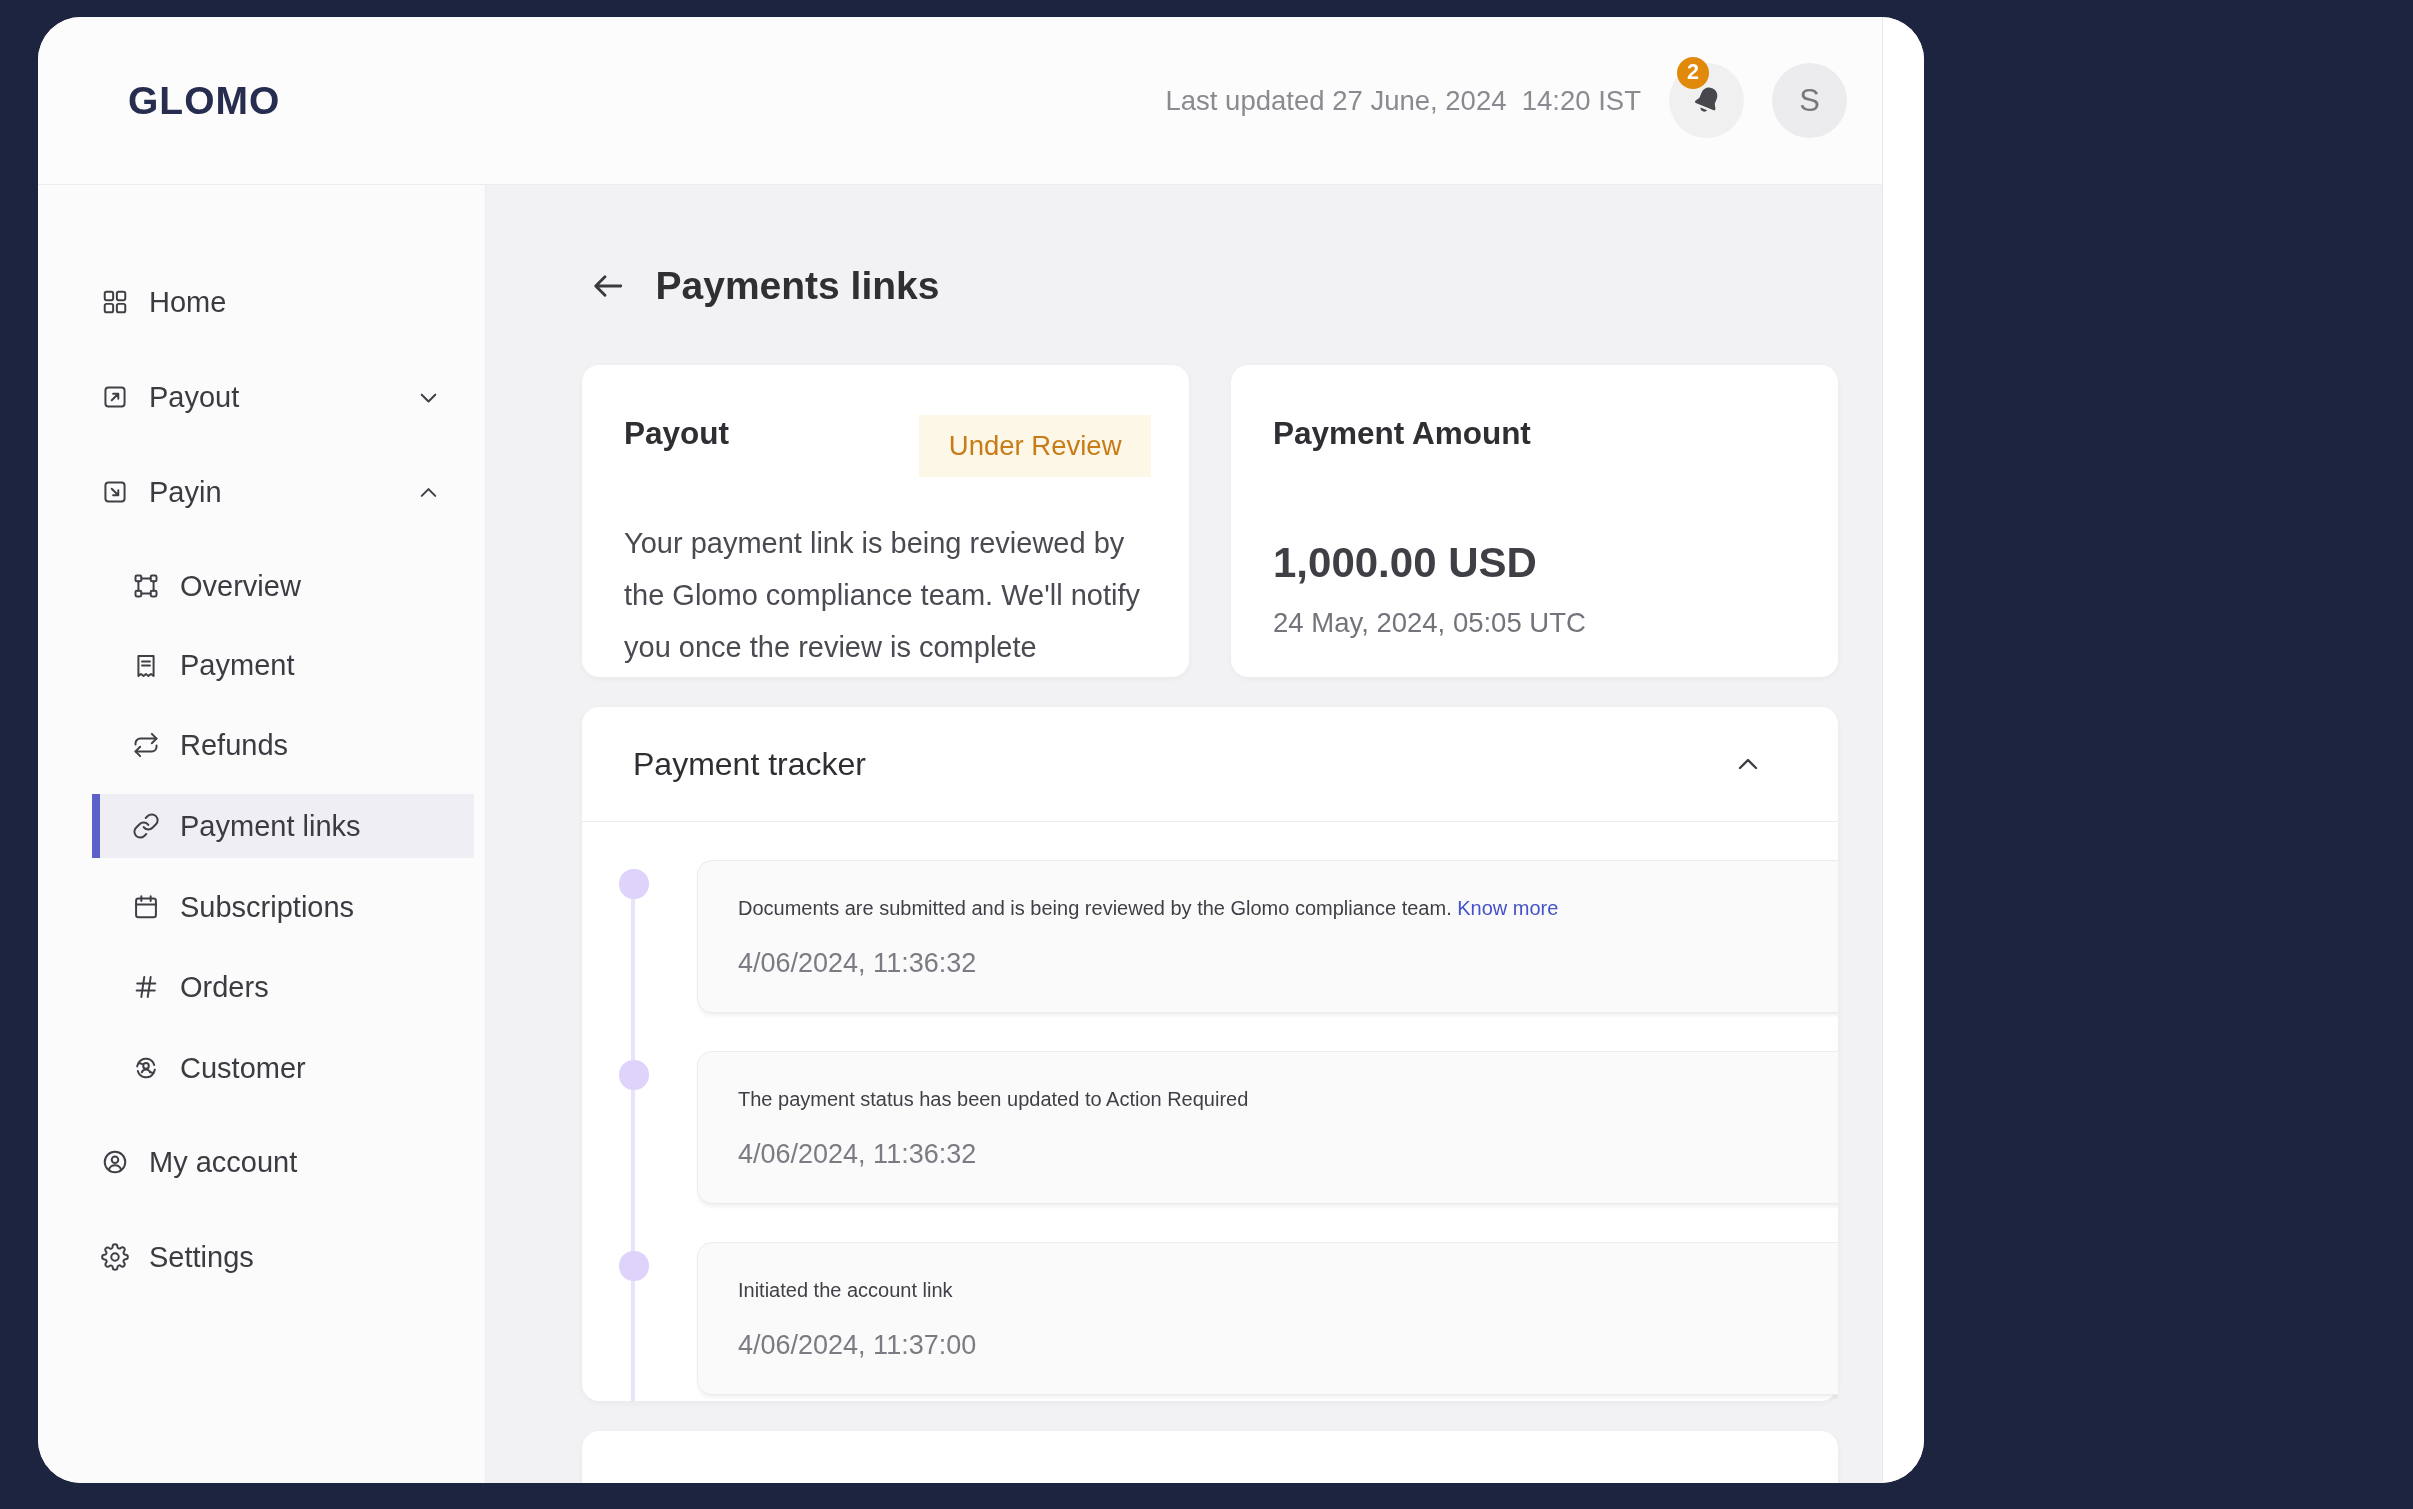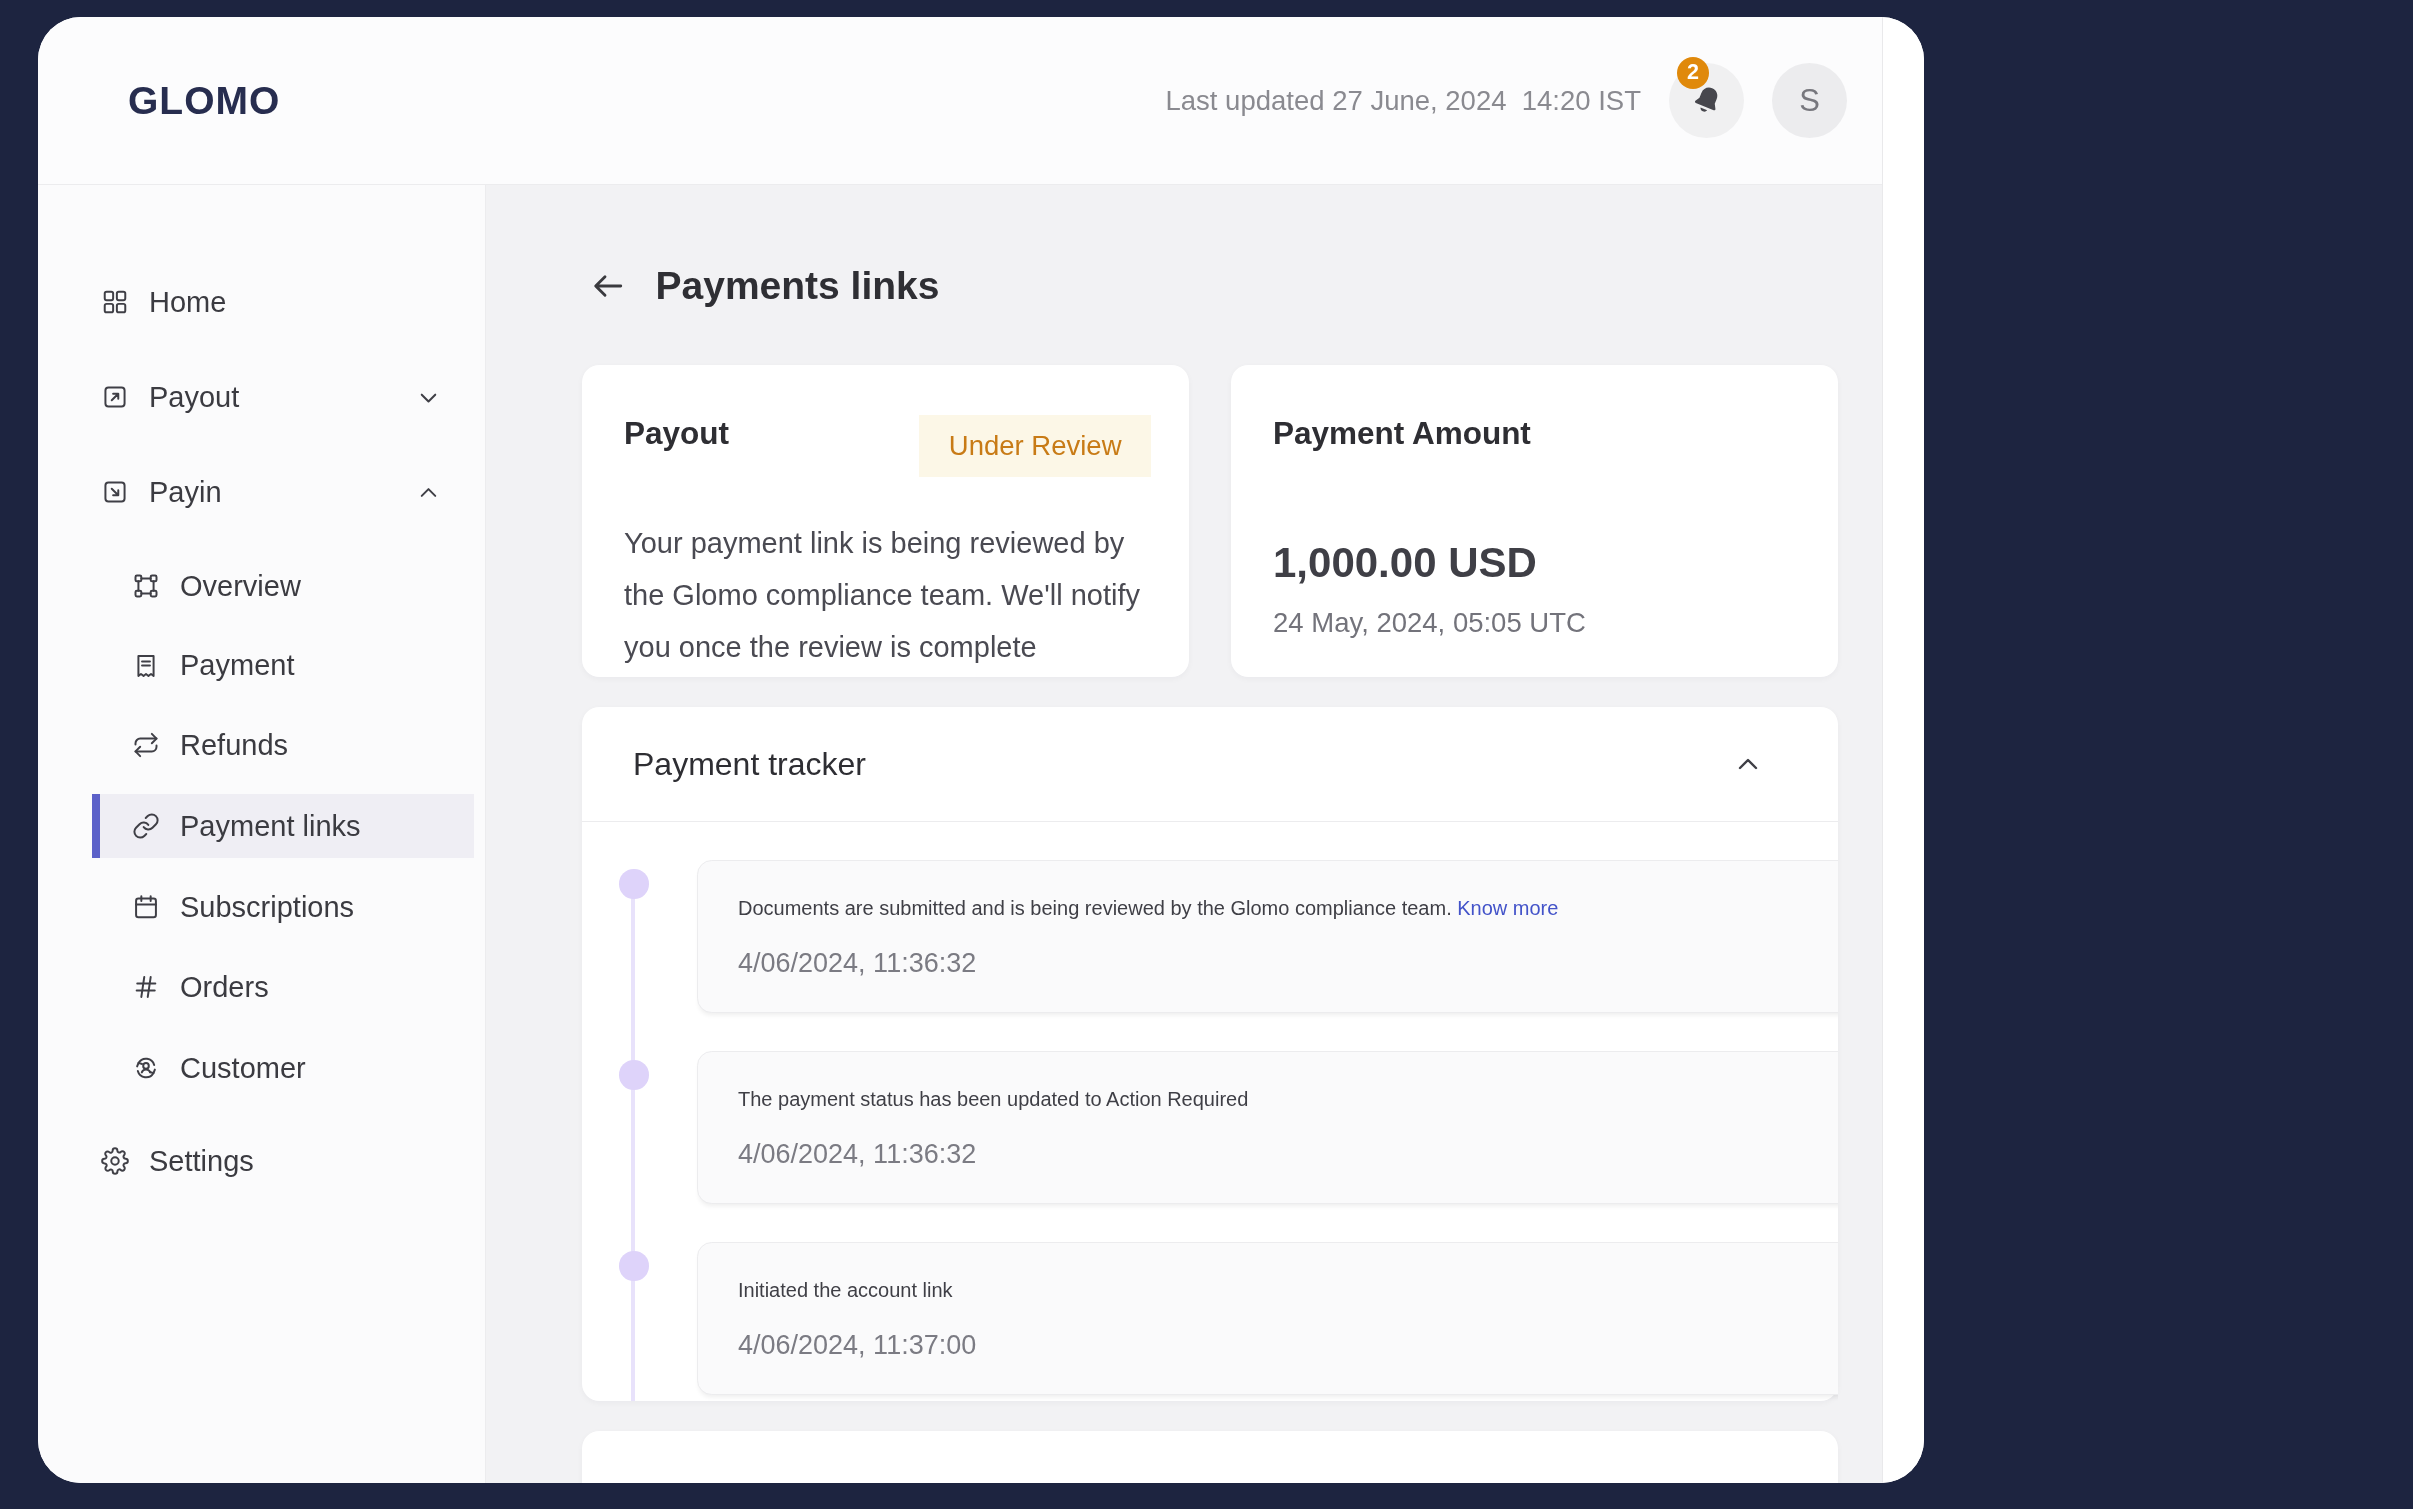--- a/index.html
+++ b/index.html
@@ -258,20 +258,30 @@
               <path d="M8.4 15.8 a3.8 3.8 0 0 1 7.2 0"></path>
               <path d="M5 14.5 A7.3 7.3 0 0 0 18.4 16.2"></path>
                 <path d="M19.6 13.4 L18.4 16.4 L15.4 15.4"></path>
               <path d="M19 9.5 A7.3 7.3 0 0 0 5.6 7.8"></path>
                 <path d="M4.4 10.6 L5.6 7.6 L8.6 8.6"></path>
             </svg>
           </span>
           <span>Customer</span>
         </div>
 
+        <div class="nav-item mt48">
+          <span class="nav-icon">
+            <svg width="28" height="28" viewBox="0 0 24 24" fill="none" stroke="#3F3F46" stroke-width="1.7" stroke-linecap="round" stroke-linejoin="round">
+              <circle cx="12" cy="12" r="8.8"></circle>
+                <circle cx="12" cy="10" r="2.8"></circle>
+              <path d="M6.8 18.3 a5.6 5.6 0 0 1 10.4 0"></path>
+            </svg>
+          </span>
+          <span>My account</span>
+        </div>
 
         <div class="nav-item mt46">
           <span class="nav-icon">
             <svg width="28" height="28" viewBox="0 0 24 24" fill="none" stroke="#3F3F46" stroke-width="1.7" stroke-linecap="round" stroke-linejoin="round">
               <circle cx="12" cy="12" r="3.2"></circle>
               <path d="M19.4 15a1.65 1.65 0 0 0 .33 1.82l.06.06a2 2 0 1 1-2.83 2.83l-.06-.06a1.65 1.65 0 0 0-1.82-.33 1.65 1.65 0 0 0-1 1.51V21a2 2 0 1 1-4 0v-.09a1.65 1.65 0 0 0-1-1.51 1.65 1.65 0 0 0-1.82.33l-.06.06a2 2 0 1 1-2.83-2.83l.06-.06a1.65 1.65 0 0 0 .33-1.82 1.65 1.65 0 0 0-1.51-1H3a2 2 0 1 1 0-4h.09a1.65 1.65 0 0 0 1.51-1 1.65 1.65 0 0 0-.33-1.82l-.06-.06a2 2 0 1 1 2.83-2.83l.06.06a1.65 1.65 0 0 0 1.82.33h.08a1.65 1.65 0 0 0 1-1.51V3a2 2 0 1 1 4 0v.09a1.65 1.65 0 0 0 1 1.51h.08a1.65 1.65 0 0 0 1.82-.33l.06-.06a2 2 0 1 1 2.83 2.83l-.06.06a1.65 1.65 0 0 0-.33 1.82v.08a1.65 1.65 0 0 0 1.51 1H21a2 2 0 1 1 0 4h-.09a1.65 1.65 0 0 0-1.51 1z"></path>
             </svg>
           </span>
           <span>Settings</span>
         </div>

